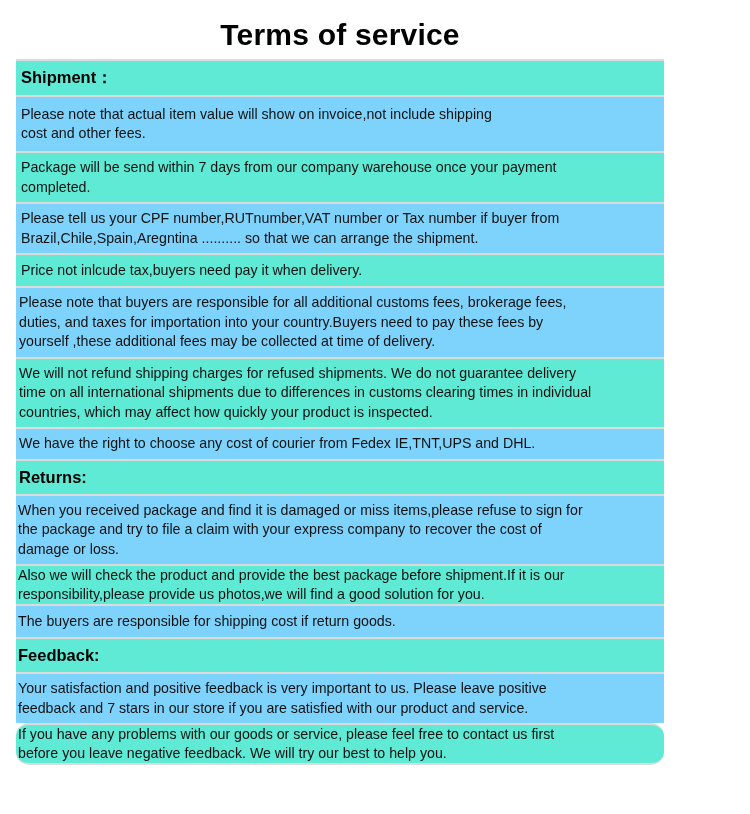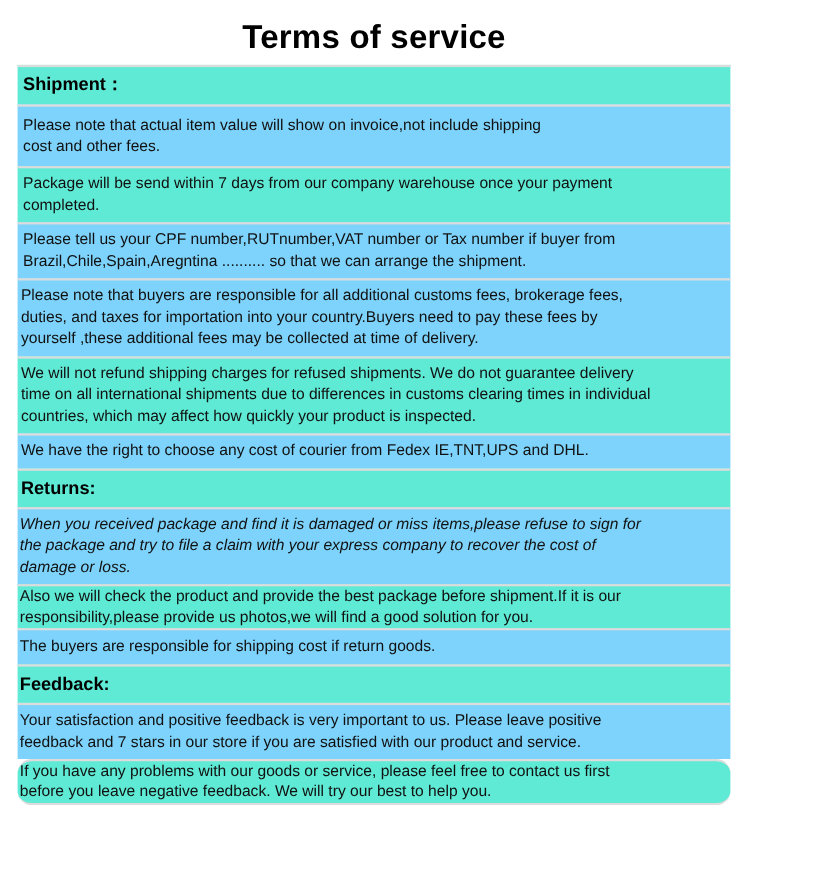--- a/index.html
+++ b/index.html
@@ -71,38 +71,41 @@
 cost and other fees.</span>
   </div>
   <div class="row gray" style="height:51px;">
     <span class="text">Package will be send within 7 days from our company warehouse once your payment
 completed.</span>
   </div>
   <div class="row white" style="height:51px;">
     <span class="text">Please tell us your CPF number,RUTnumber,VAT number or Tax number if buyer from
 Brazil,Chile,Spain,Aregntina .......... so that we can arrange the shipment.</span>
   </div>
+  <div class="row gray" style="height:33px;">
+    <span class="text">Price not inlcude tax,buyers need pay it when delivery.</span>
+  </div>
   <div class="row white pl3" style="height:71px;">
     <span class="text">Please note that buyers are responsible for all additional customs fees, brokerage fees,
 duties, and taxes for importation into your country.Buyers need to pay these fees by
 yourself ,these additional fees may be collected at time of delivery.</span>
   </div>
   <div class="row gray pl3" style="height:70px;">
     <span class="text">We will not refund shipping charges for refused shipments. We do not guarantee delivery
 time on all international shipments due to differences in customs clearing times in individual
 countries, which may affect how quickly your product is inspected.</span>
   </div>
   <div class="row white pl3" style="height:32px;">
     <span class="text">We have the right to choose any cost of courier from Fedex IE,TNT,UPS and DHL.</span>
   </div>
 
   <div class="row gray heading pl3" style="height:35px;">
     <span class="text">Returns:</span>
   </div>
-  <div class="row white pl2" style="height:70px;font-style:italic;">
+  <div class="row white pl2" style="height:70px;">
     <span class="text">When you received package and find it is damaged or miss items,please refuse to sign for
 the package and try to file a claim with your express company to recover the cost of
 damage or loss.</span>
   </div>
   <div class="row gray pl2" style="height:40px;">
     <span class="text">Also we will check the product and provide the best package before shipment.If it is our
 responsibility,please provide us photos,we will find a good solution for you.</span>
   </div>
   <div class="row white pl2" style="height:33px;">
     <span class="text">The buyers are responsible for shipping cost if return goods.</span>

